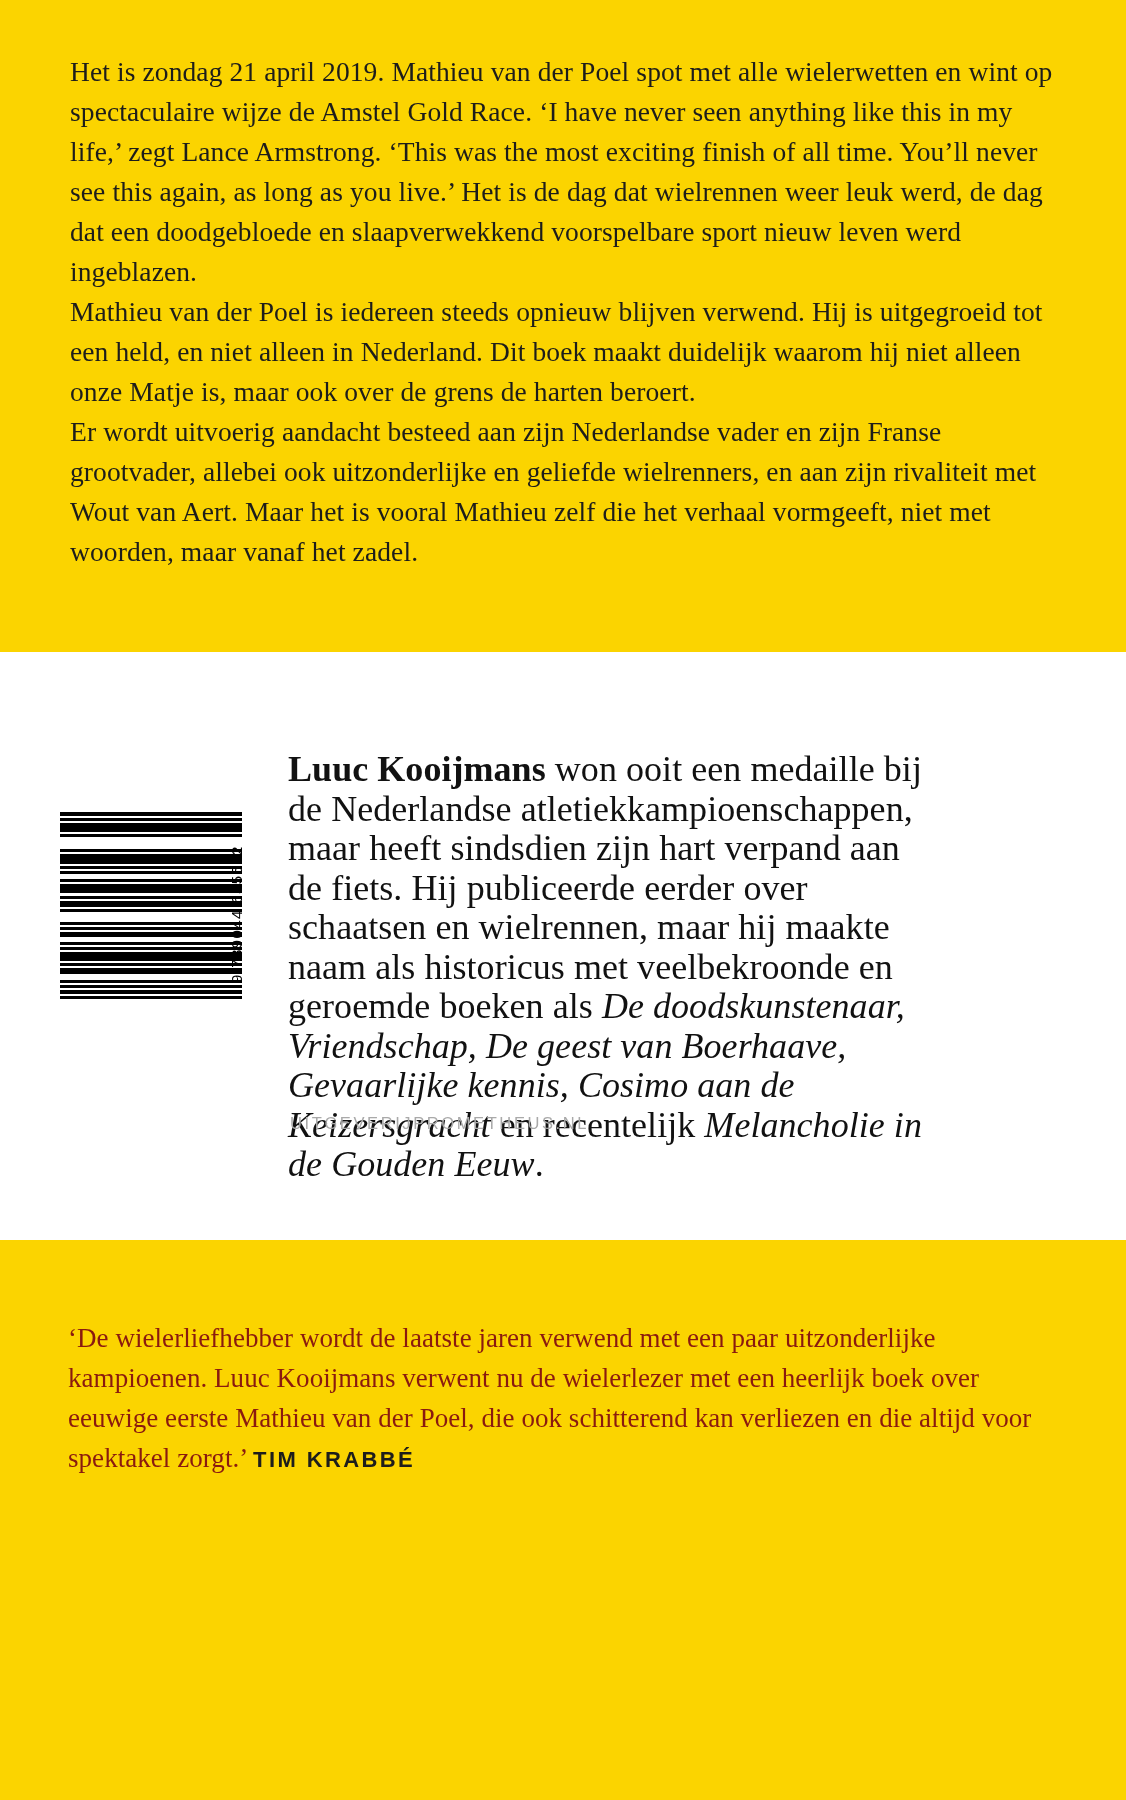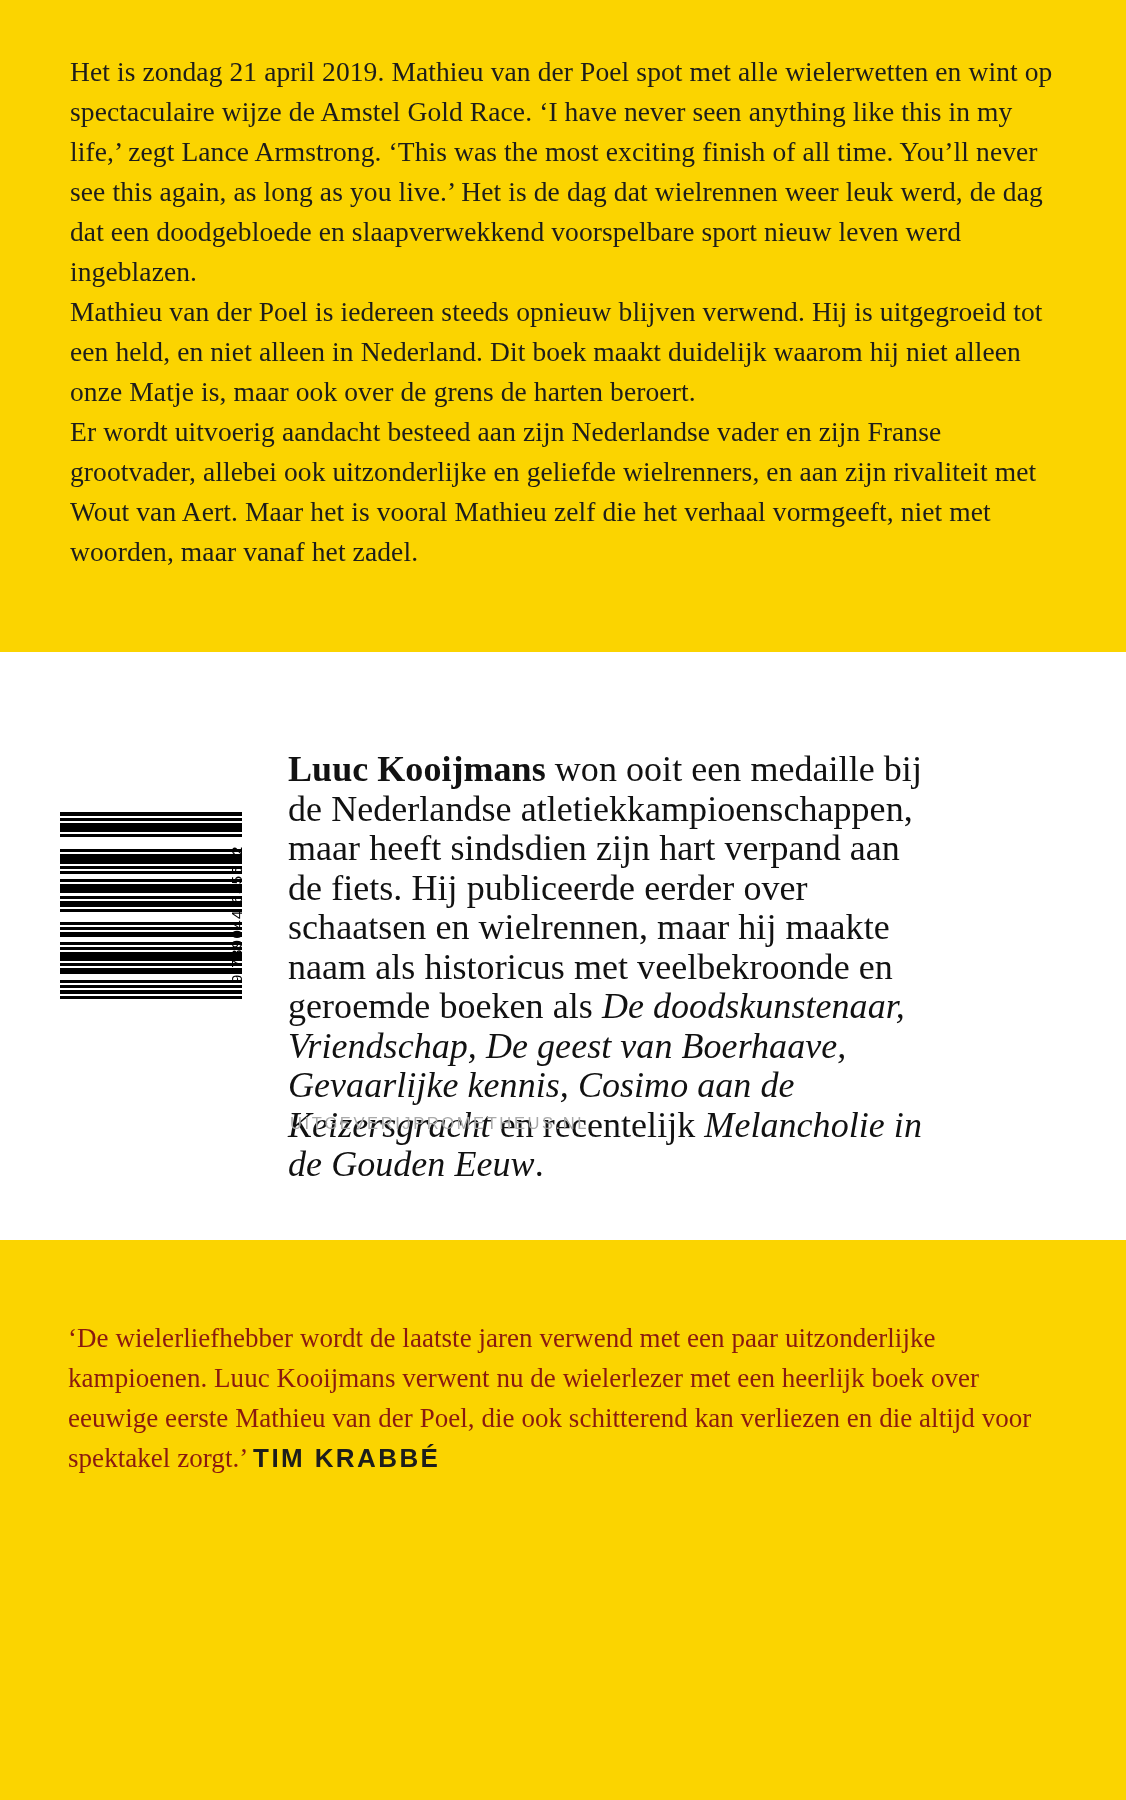--- a/index.html
+++ b/index.html
@@ -138,21 +138,21 @@
     width: 992px;
     font-size: 27px;
     line-height: 40px;
     color: #8a1a0f;
     letter-spacing: 0.05px;
   }
   .quote-text p { margin: 0; }
   .quote-attrib {
     font-family: "Liberation Sans", "DejaVu Sans", sans-serif;
     font-weight: bold;
-    font-size: 26px;
+    font-size: 22px;
     letter-spacing: 2.4px;
     color: #1d1d1b;
   }
 </style>
 </head>
 <body>
 
 <div class="cover">
 
   <div class="panel-blurb">

